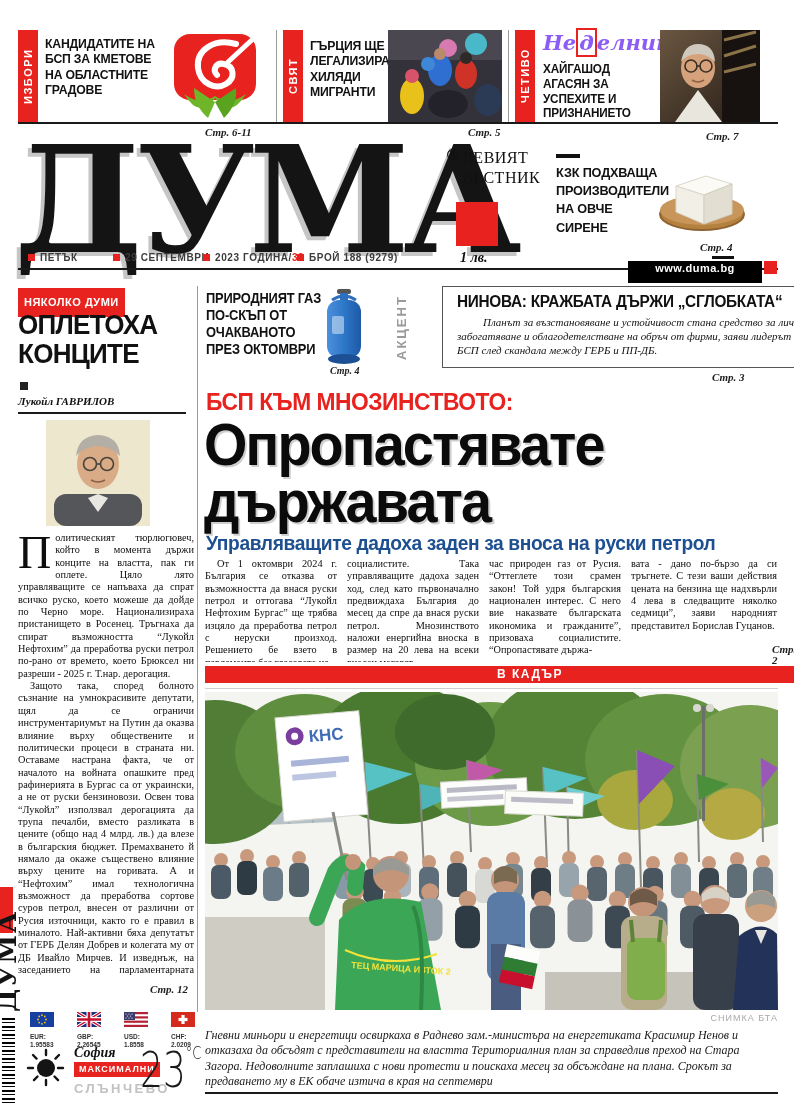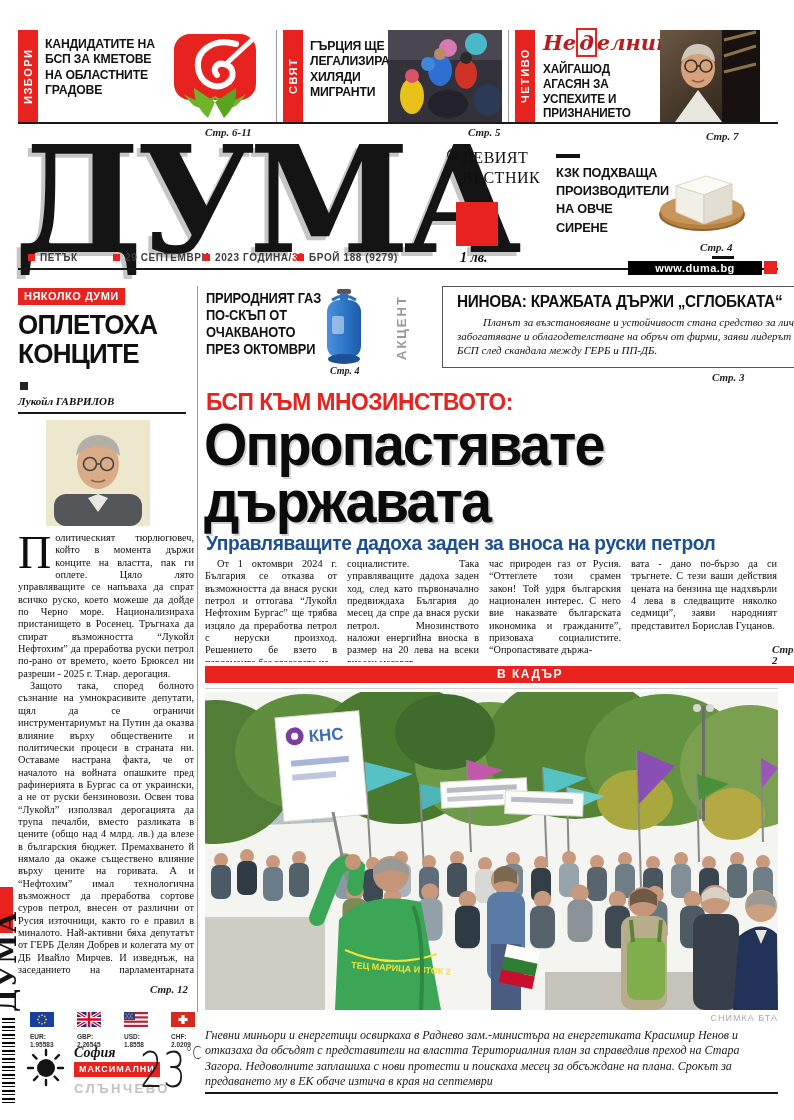--- a/index.html
+++ b/index.html
@@ -25,26 +25,26 @@
   .kicker{font:bold 24px/1 "Liberation Sans",sans-serif;color:var(--red);transform:scaleX(.95);transform-origin:left top;letter-spacing:-.5px;}
   .mainhead{font:bold 60px/0.95 "Liberation Sans",sans-serif;letter-spacing:-2px;color:#0b0b0b;
             transform:scaleX(.93);transform-origin:left top;text-shadow:2px 2px 0 #cfcfcf;}
   .subhead{font:bold 20px/1.05 "Liberation Sans",sans-serif;color:var(--blue);transform:scaleX(.96);transform-origin:left top;letter-spacing:-.4px;}
   .redbar{background:var(--red);color:#fff;font:bold 12px/17px "Liberation Sans",sans-serif;
           text-align:center;letter-spacing:1.5px;}
   .capt{font:italic 12px/1.28 "Liberation Serif",serif;color:#1a1a1a;}
   .credit{font:9px/1 "Liberation Sans",sans-serif;color:#a9a9a9;letter-spacing:1px;}
   .col{width:132px;height:104px;overflow:hidden;}
   .badge{background:var(--red);color:#fff;font:bold 11px/1 "Liberation Sans",sans-serif;
-         letter-spacing:.5px;padding:3px 6px;display:inline-block;}
+         letter-spacing:.5px;padding:9px 6px;display:inline-block;}
   .masthead-title{font:bold 148px/0.9 "DejaVu Serif",serif;letter-spacing:-6px;color:#141414;
                   text-shadow:-4px 4px 0 #c6c6c6;transform:scaleX(.98);transform-origin:left top;}
   .infoitem{font:bold 10px/1 "Liberation Sans",sans-serif;color:#3c3c3c;letter-spacing:.6px;}
   .infoitem .sq{display:inline-block;width:7px;height:7px;background:var(--red);margin-right:5px;}
-  .brand-script{font:bold italic 21px/1 "DejaVu Serif",serif;color:#b91c1c;}
+  .brand-script{font:bold italic 21px/1 "DejaVu Serif",serif;color:#8b5cf6;}
   .brand-box{border:2px solid var(--red);padding:0 1px;}
   .spine{writing-mode:vertical-rl;transform:rotate(180deg);font:bold 26px/1 "DejaVu Serif",serif;color:#141414;letter-spacing:2px;}
   .barcode{background:repeating-linear-gradient(to bottom,#000 0 2px,#fff 2px 4px,#000 4px 5px,#fff 5px 8px);}
   .curr{width:40px;text-align:left;}
   .curr .lbl{font:bold 6.5px/1.3 "Liberation Sans",sans-serif;color:#333;margin-top:2px;}
   .city{font:bold italic 14px/1 "Liberation Serif",serif;}
   .maxbadge{background:var(--red);color:#fff;font:bold 9px/1 "Liberation Sans",sans-serif;letter-spacing:1px;padding:3px 5px;display:inline-block;}
   .cond{font:bold 13px/1 "Liberation Sans",sans-serif;color:#c2c2c2;letter-spacing:2.5px;}
   .temp{font:300 50px/1 "DejaVu Sans",sans-serif;transform:scaleX(.72);transform-origin:left top;color:#1a1a1a;}
   .tempunit{font:300 18px "DejaVu Sans",sans-serif;vertical-align:28px;}
@@ -146,21 +146,21 @@
   </div>
   <div class="abs pageref" style="left:700px;top:242px">Стр. 4</div>
   <div class="abs" style="left:712px;top:256px;width:22px;height:3px;background:#111"></div>
 
   <div class="abs infoitem" style="left:28px;top:253px"><span class="sq"></span><span>ПЕТЪК</span></div>
   <div class="abs infoitem" style="left:113px;top:253px"><span class="sq"></span><span>29 СЕПТЕМВРИ</span></div>
   <div class="abs infoitem" style="left:203px;top:253px"><span class="sq"></span><span>2023 ГОДИНА/</span><span style="color:var(--red)">33</span></div>
   <div class="abs infoitem" style="left:297px;top:253px"><span class="sq"></span><span>БРОЙ 188 (9279)</span></div>
   <div class="abs price" style="left:460px;top:251px">1 лв.</div>
   <div class="abs hrule" style="left:18px;top:268px;width:760px;height:2px"></div>
-  <div class="abs site" style="left:628px;top:261px;width:134px;height:14px">www.duma.bg</div>
+  <div class="abs site" style="left:628px;top:261px;width:134px;height:22px">www.duma.bg</div>
   <div class="abs" style="left:764px;top:261px;width:13px;height:13px;background:var(--red)"></div>
 
   <div class="abs badge" style="left:18px;top:288px">НЯКОЛКО ДУМИ</div>
   <div class="abs lefthead" style="left:18px;top:310px;width:190px">ОПЛЕТОХА КОНЦИТЕ</div>
   <div class="abs" style="left:20px;top:382px;width:8px;height:8px;background:#222"></div>
   <div class="abs author" style="left:18px;top:396px">Лукойл ГАВРИЛОВ</div>
   <div class="abs hrule" style="left:18px;top:412px;width:168px;height:2px"></div>
   <div class="abs" style="left:46px;top:420px">
     <svg width="104" height="106" viewBox="0 0 104 106">
       <rect width="104" height="106" fill="#ece7cd"></rect>

